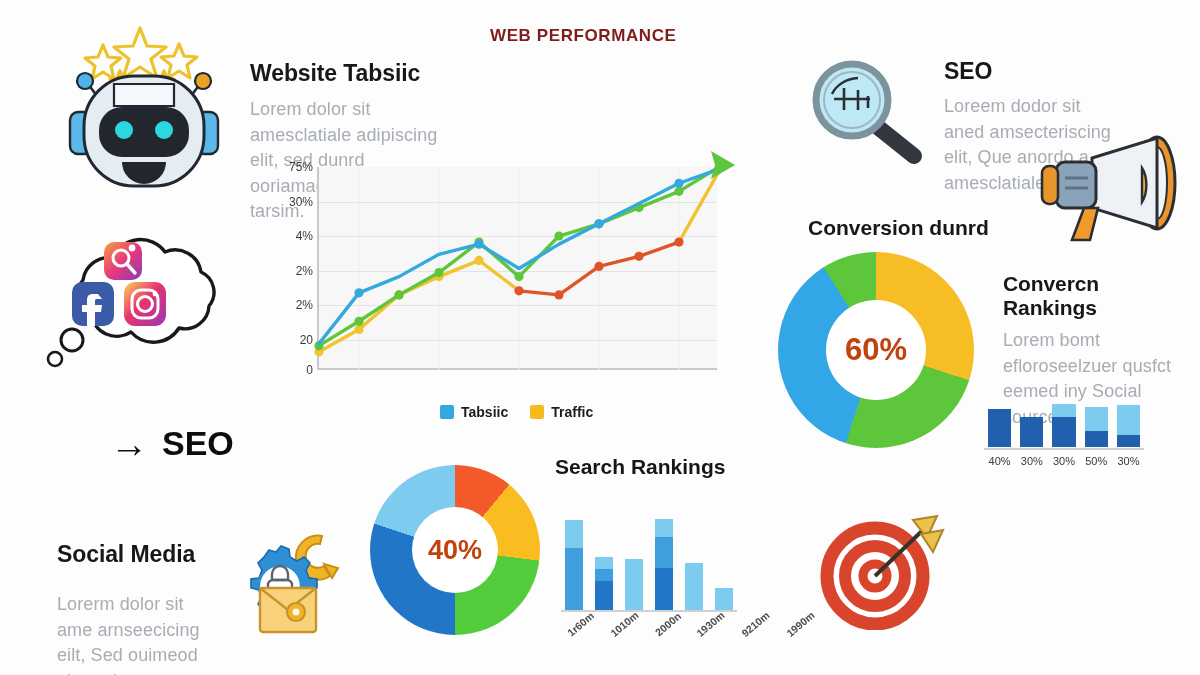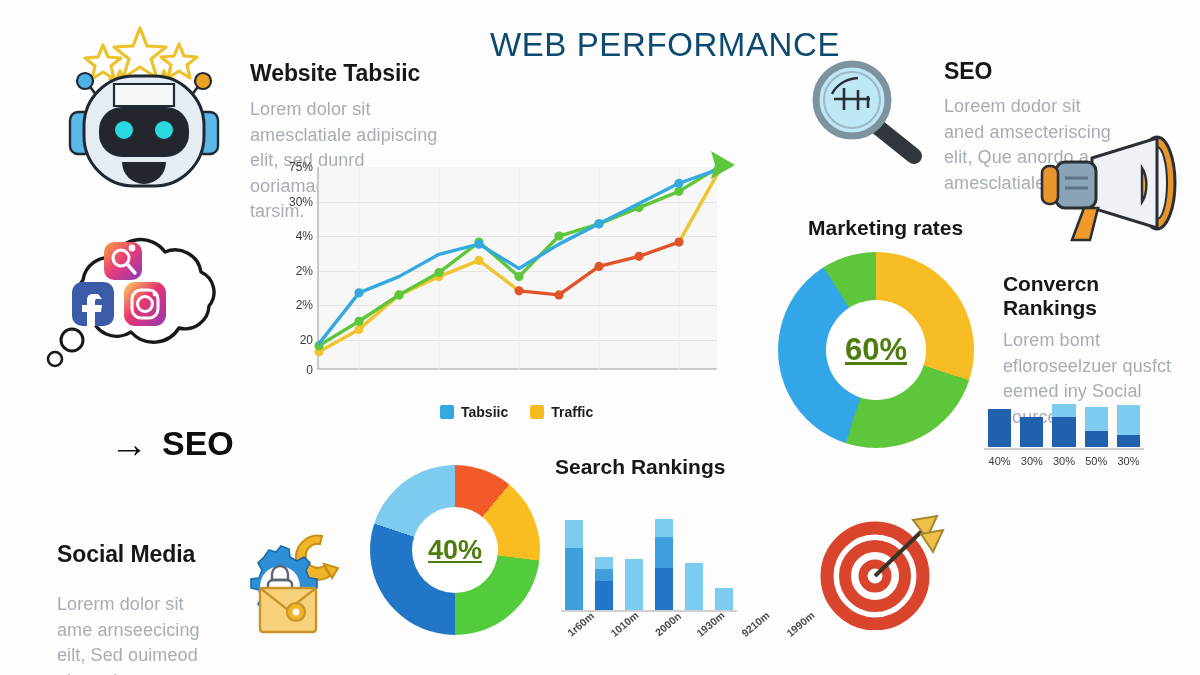--- a/index.html
+++ b/index.html
@@ -11,21 +11,21 @@
   }
   #canvas {
     position: relative;
     width: 1200px; height: 675px;
     background: #fdfdfd;
   }
   .abs { position: absolute; }
 
   
   .main-title {
-    font-size: 33px; font-weight: 400; color: #0c4a6e;
+    font-size: 17px; font-weight: 700; color: #7f1d1d;
     letter-spacing: 0.6px;
   }
   .sec-title {
     font-size: 23px; font-weight: 700; color: #15171a;
     letter-spacing: -0.1px;
   }
   .sec-title.sm { font-size: 21px; }
   .body-txt {
     font-size: 18px; line-height: 1.42; color: #a7adb5;
     letter-spacing: 0.1px;
@@ -76,21 +76,21 @@
     white-space: nowrap;
   }
 
   
   .donut { position: absolute; border-radius: 50%; }
   .donut-hole {
     position: absolute; border-radius: 50%; background: #ffffff;
     display: flex; align-items: center; justify-content: center;
     left: 50%; top: 50%; transform: translate(-50%, -50%);
   }
-  .donut-val { font-weight: 700; color: #4d7c0f; text-decoration: underline; }
+  .donut-val { font-weight: 700; color: #c2410c; }
 </style>
 </head>
 <body>
 
 <div id="canvas">
 
   <div class="abs main-title" style="left:490px; top:26px;">WEB PERFORMANCE</div>
 
   <div class="abs" style="left:48px; top:16px; width:200px; height:180px;">
     <svg viewBox="0 0 200 180" width="200" height="180">
@@ -345,21 +345,21 @@
       <path d="M72 30 L137 10 L137 100 L72 80 Z" fill="#eef2f6" stroke="#2b2f33" stroke-width="3"></path>
       <path d="M122 40 a12 22 0 0 1 0 34 l0 -34 Z" fill="#f0a93a" stroke="#2b2f33" stroke-width="2.4"></path>
       <rect x="36" y="34" width="40" height="46" rx="9" fill="#8ba3b8" stroke="#2b2f33" stroke-width="3"></rect>
       <line x1="45" y1="50" x2="68" y2="50" stroke="#5d7287" stroke-width="3"></line>
       <line x1="45" y1="60" x2="68" y2="60" stroke="#5d7287" stroke-width="3"></line>
       <rect x="22" y="38" width="16" height="38" rx="7" fill="#e8952c" stroke="#2b2f33" stroke-width="2.6"></rect>
       <path d="M64 80 L78 80 L70 112 L52 112 Z" fill="#ef9a2b" stroke="#2b2f33" stroke-width="2.6"></path>
     </svg>
   </div>
 
-  <div class="abs chart-title" style="left:808px; top:216px;">Marketing rates</div>
+  <div class="abs chart-title" style="left:808px; top:216px;">Conversion dunrd</div>
   <div class="abs" id="donut-big-wrap" style="left:778px; top:252px; width:200px; height:200px;">
     <div class="donut" id="donut-big" style="left: 0px; top: 0px; width: 196px; height: 196px; background: conic-gradient(rgb(247, 189, 36) 0deg, rgb(247, 189, 36) 108deg, rgb(93, 198, 58) 108deg, rgb(93, 198, 58) 198deg, rgb(50, 166, 230) 198deg, rgb(50, 166, 230) 327.6deg, rgb(93, 198, 58) 327.6deg, rgb(93, 198, 58) 360deg);"></div>
     <div class="donut-hole" style="width:100px; height:100px; left:98px; top:98px;">
       <span class="donut-val" style="font-size:31px;">60%</span>
     </div>
   </div>
 
   <div class="abs" style="left:1003px; top:272px; width:190px;">
     <div class="sec-title sm">Convercn Rankings</div>
     <div class="body-txt" style="margin-top:8px;">Lorem bomt efloroseelzuer qusfct eemed iny Social source</div>

